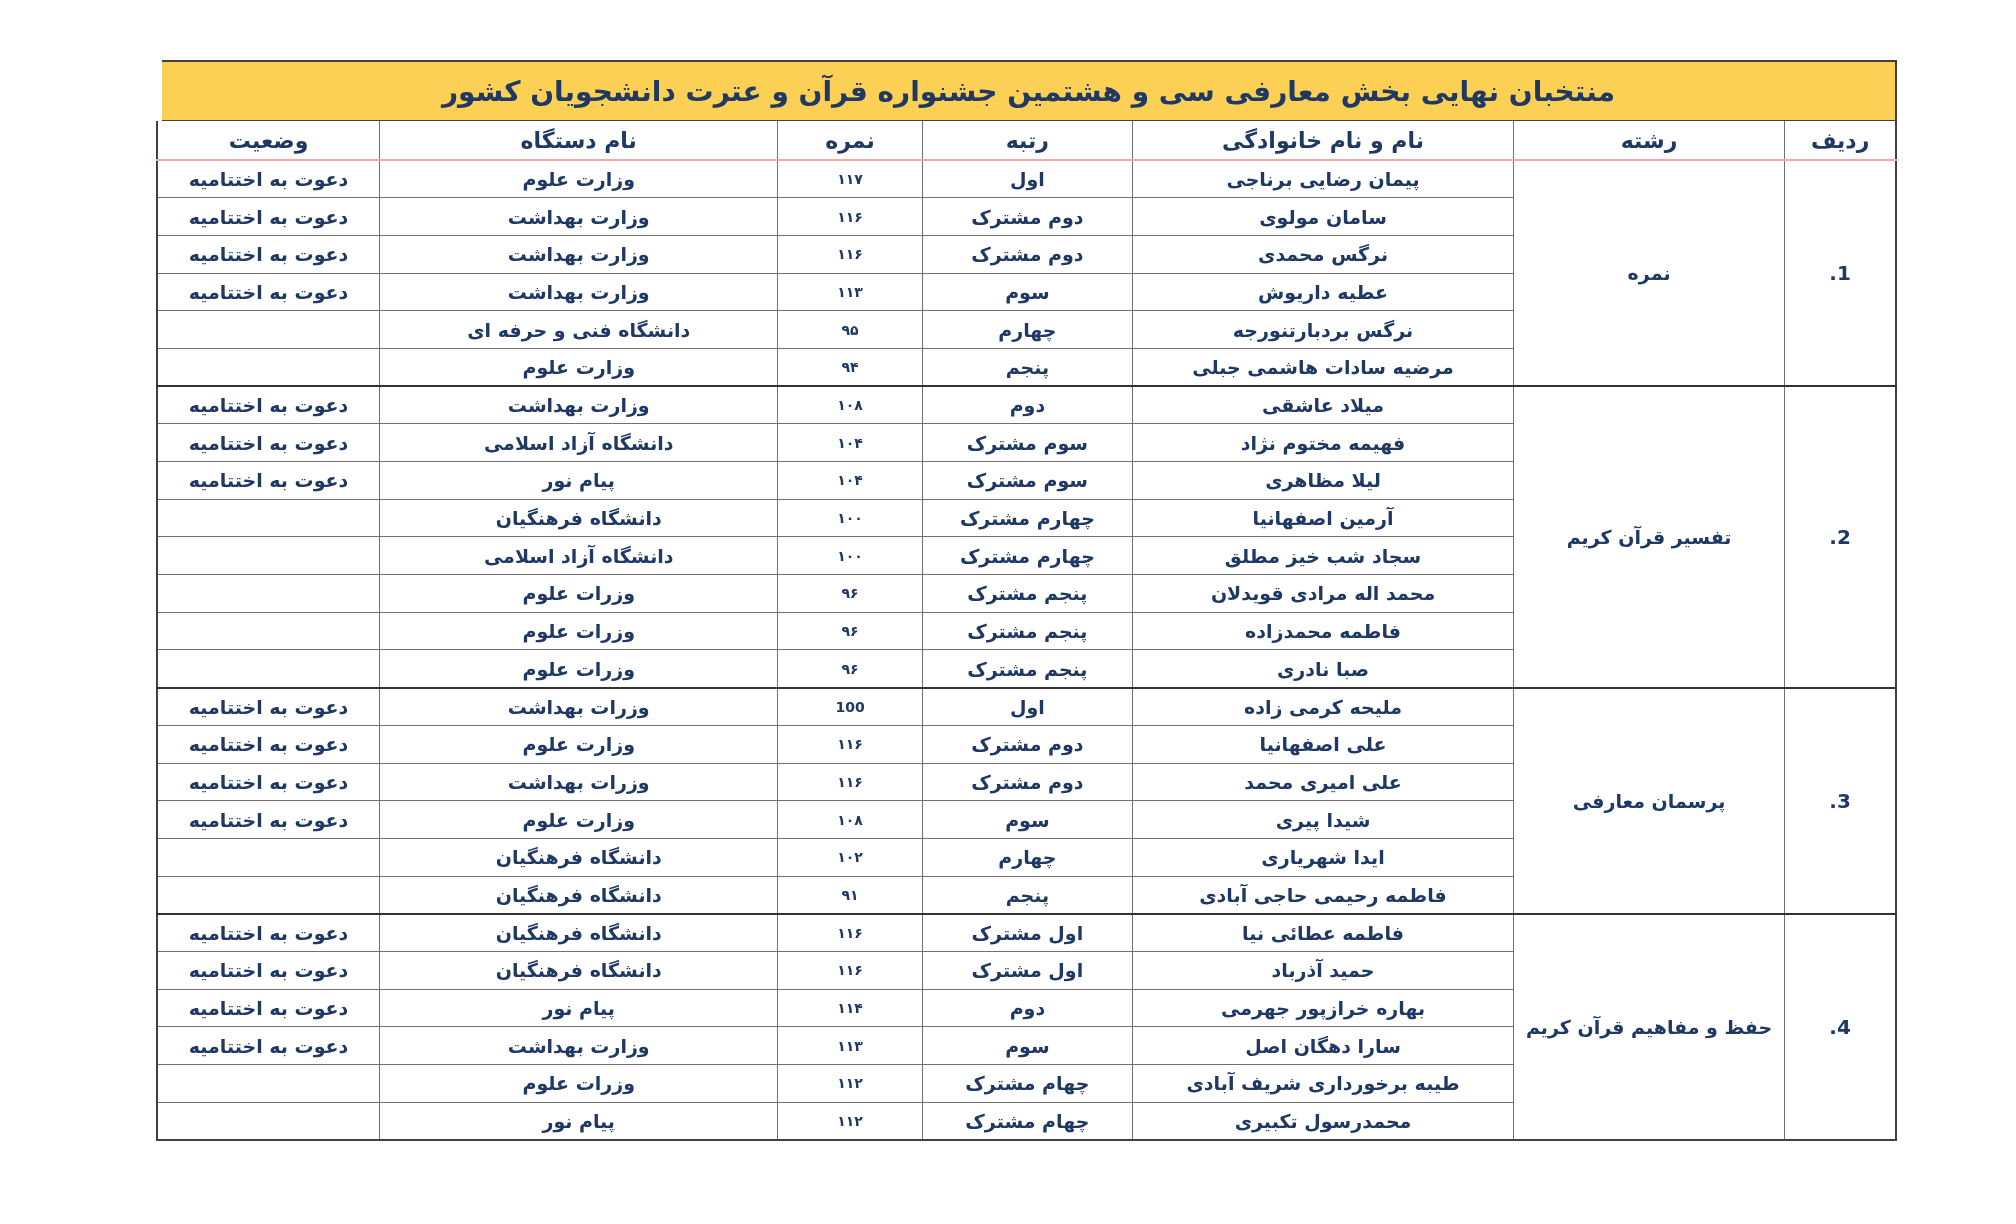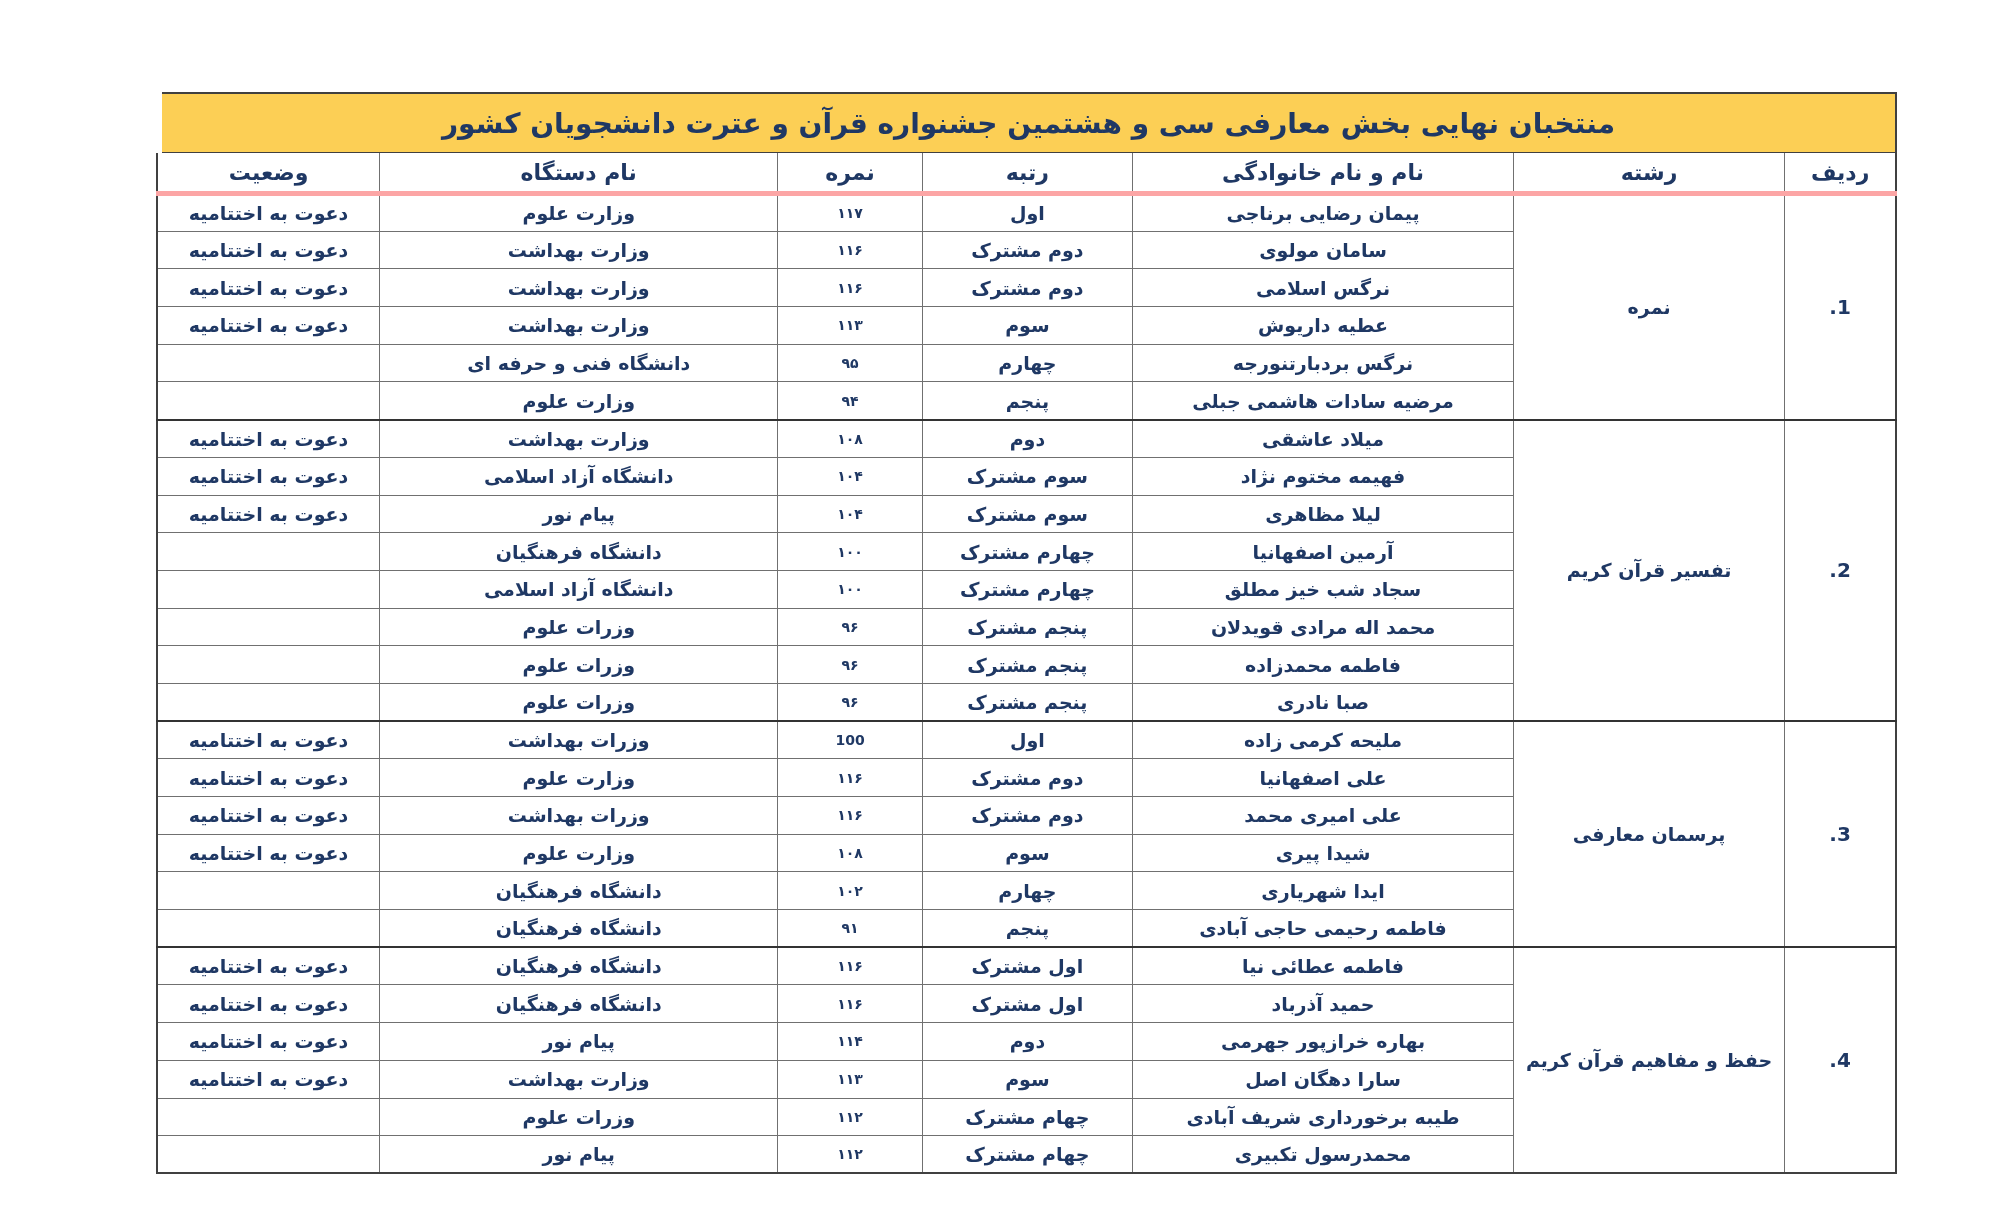--- a/index.html
+++ b/index.html
@@ -1,20 +1,20 @@
 <!DOCTYPE html>
 <html lang="fa" dir="rtl"><head>
 <meta charset="utf-8">
 <style>
   html,body{margin:0;padding:0;background:#ffffff;}
   body{
     width:2016px;height:1224px;position:relative;
     font-family:"DejaVu Sans","Liberation Sans",sans-serif;
   }
-  .sheet{position:absolute;top:60px;left:152px;margin-top:32px;}
+  .sheet{position:absolute;top:60px;left:152px;}
   table{
     width:1745px;
     border-collapse:collapse;
     table-layout:fixed;
     direction:rtl;
     border:2px solid #404040;
   }
   th,td{
     border:1px solid #707070;
     padding:0 6px;
@@ -33,21 +33,21 @@
     font-size:28px;
     font-weight:bold;
     color:#1F3864;
   }
   
   tr.header-row th{
     height:38px;
     font-size:22px;
     font-weight:bold;
     background:#ffffff;
-    border-bottom:5px solid #fca5a5;
+    border-bottom:2px solid #fca5a5;
   }
   
   tbody tr{height:37.7px;}
   tbody td{
     font-size:19px;
     font-weight:bold;
     background:#ffffff;
   }
   tbody td.score-cell{font-size:14px;}
   tbody td.row-number-cell{font-size:20px;}
@@ -92,21 +92,21 @@
           <td class="status-cell">دعوت به اختتامیه</td>
         </tr>
         <tr>
           <td class="name-cell">سامان مولوی</td>
           <td class="rank-cell">دوم مشترک</td>
           <td class="score-cell">۱۱۶</td>
           <td class="org-cell">وزارت بهداشت</td>
           <td class="status-cell">دعوت به اختتامیه</td>
         </tr>
         <tr>
-          <td class="name-cell">نرگس اسلامی</td>
+          <td class="name-cell">نرگس محمدی</td>
           <td class="rank-cell">دوم مشترک</td>
           <td class="score-cell">۱۱۶</td>
           <td class="org-cell">وزارت بهداشت</td>
           <td class="status-cell">دعوت به اختتامیه</td>
         </tr>
         <tr>
           <td class="name-cell">عطیه داریوش</td>
           <td class="rank-cell">سوم</td>
           <td class="score-cell">۱۱۳</td>
           <td class="org-cell">وزارت بهداشت</td>

